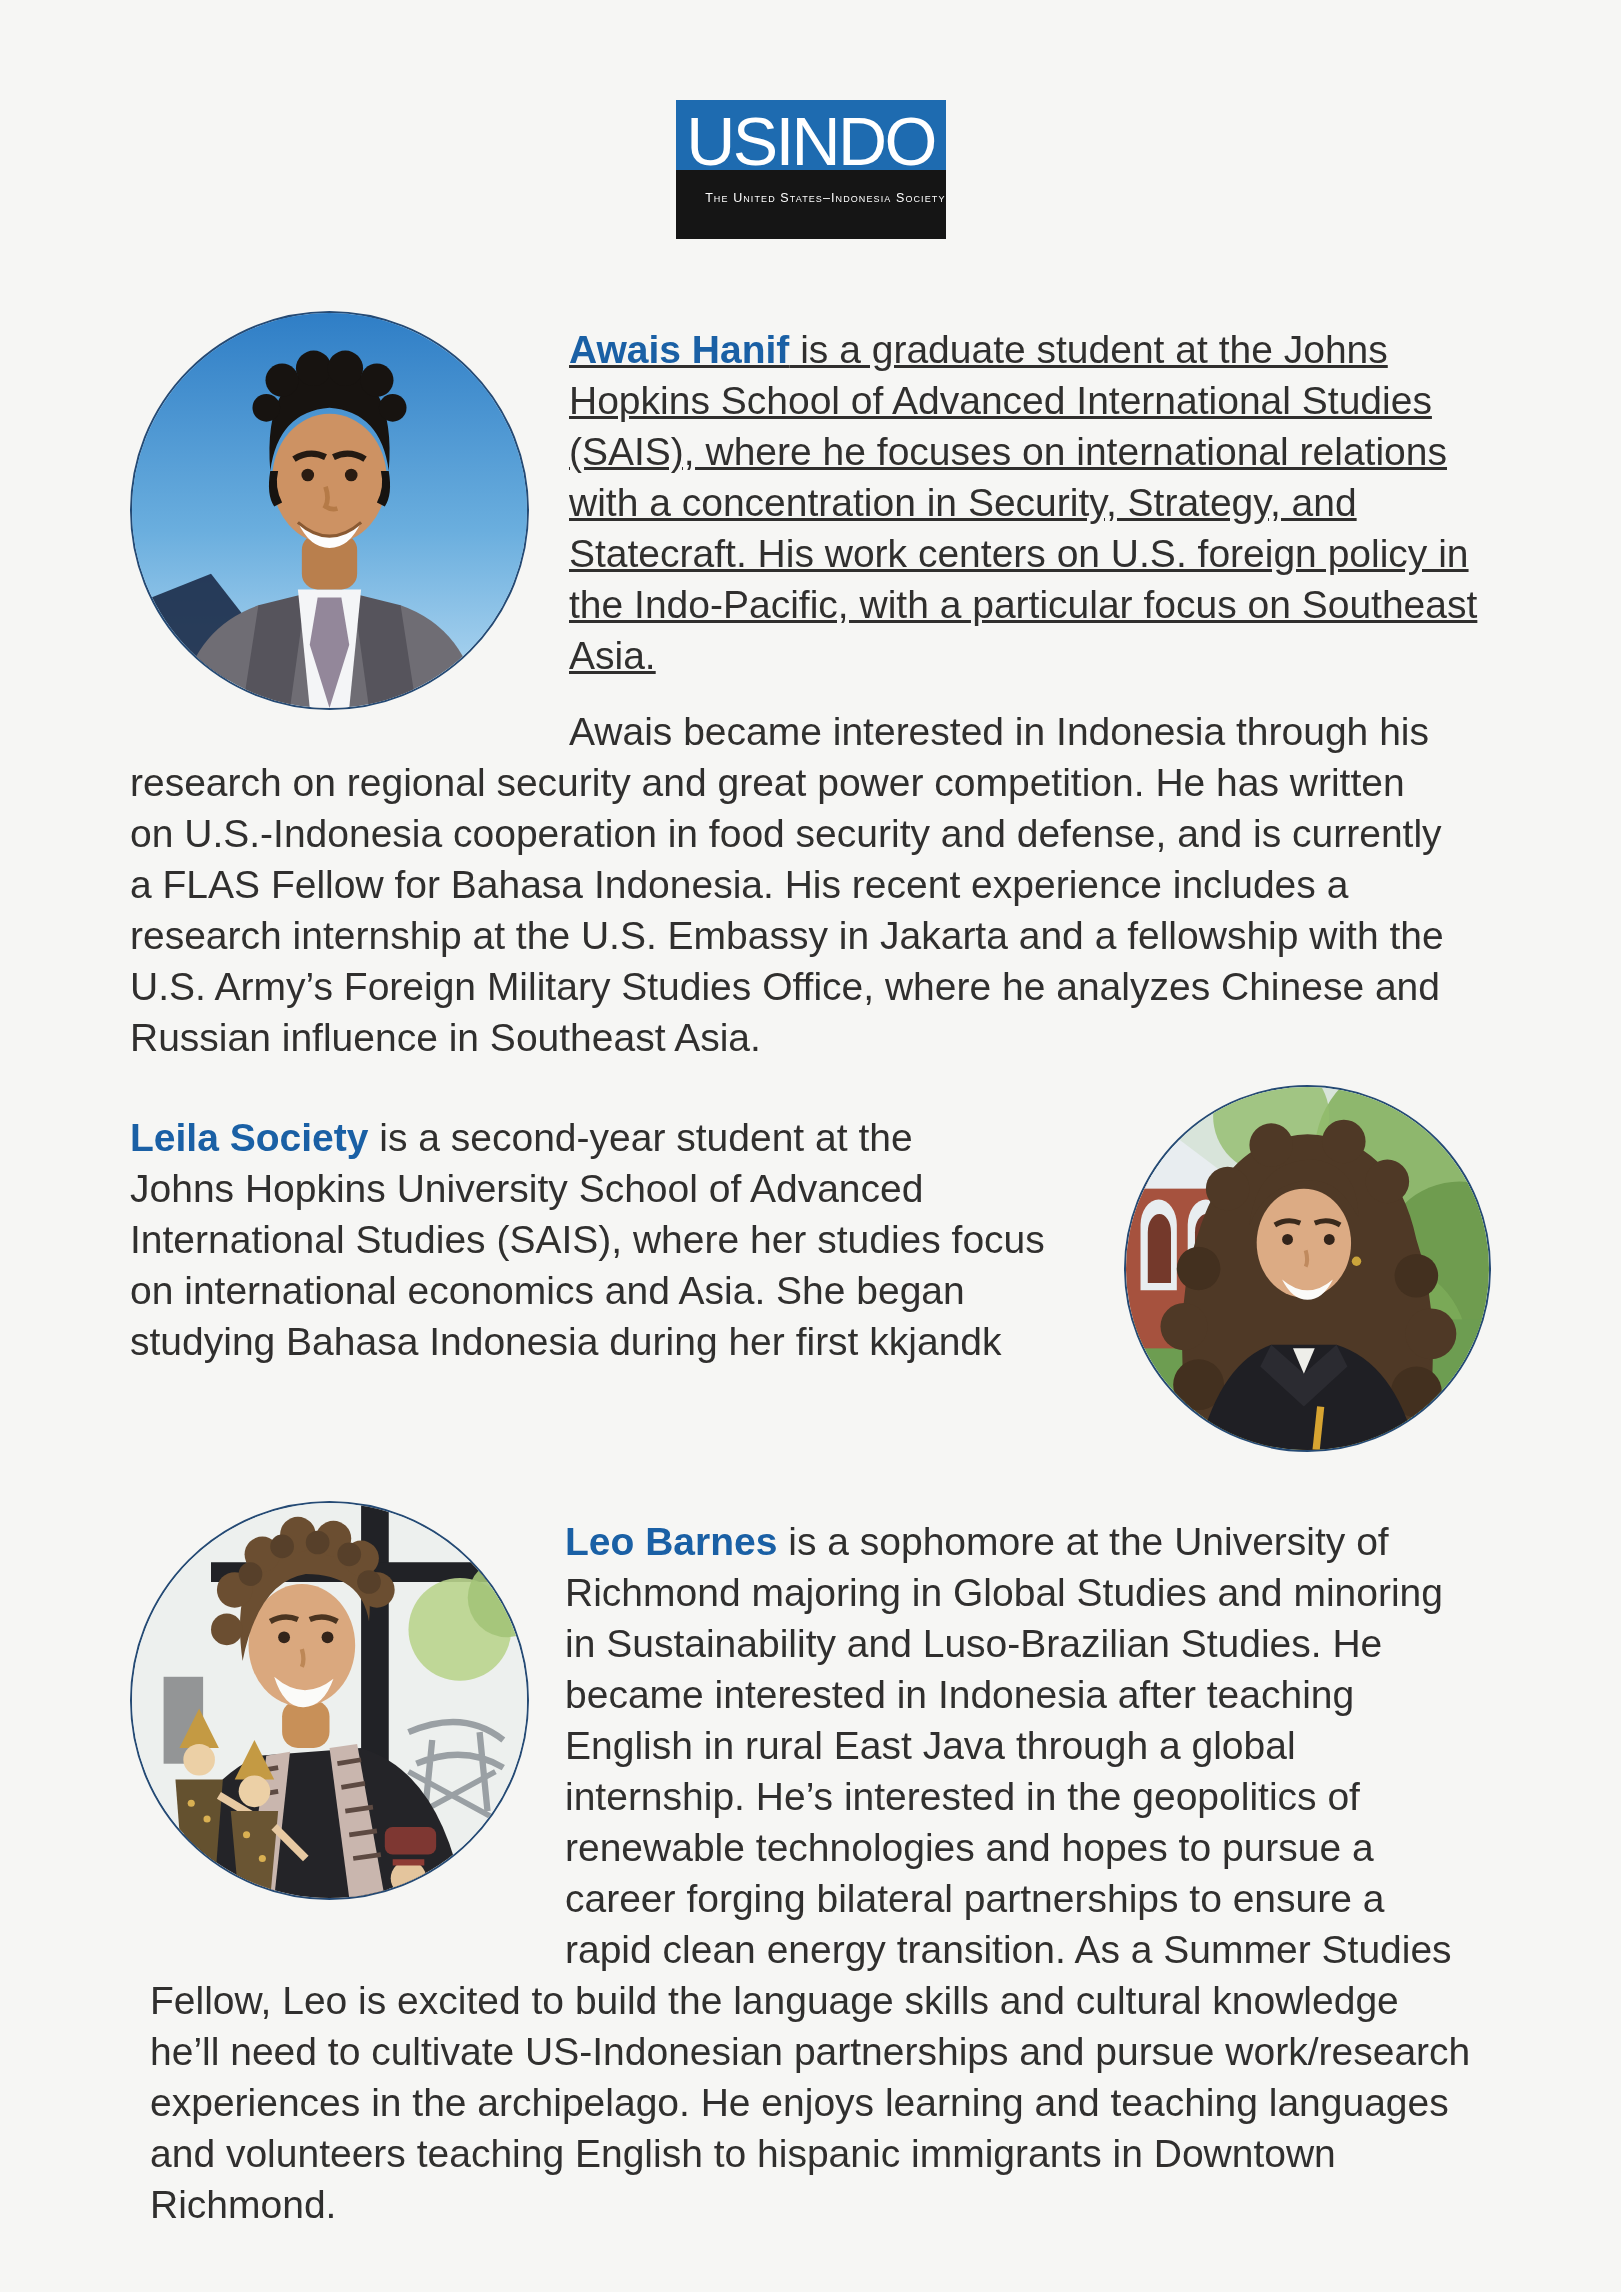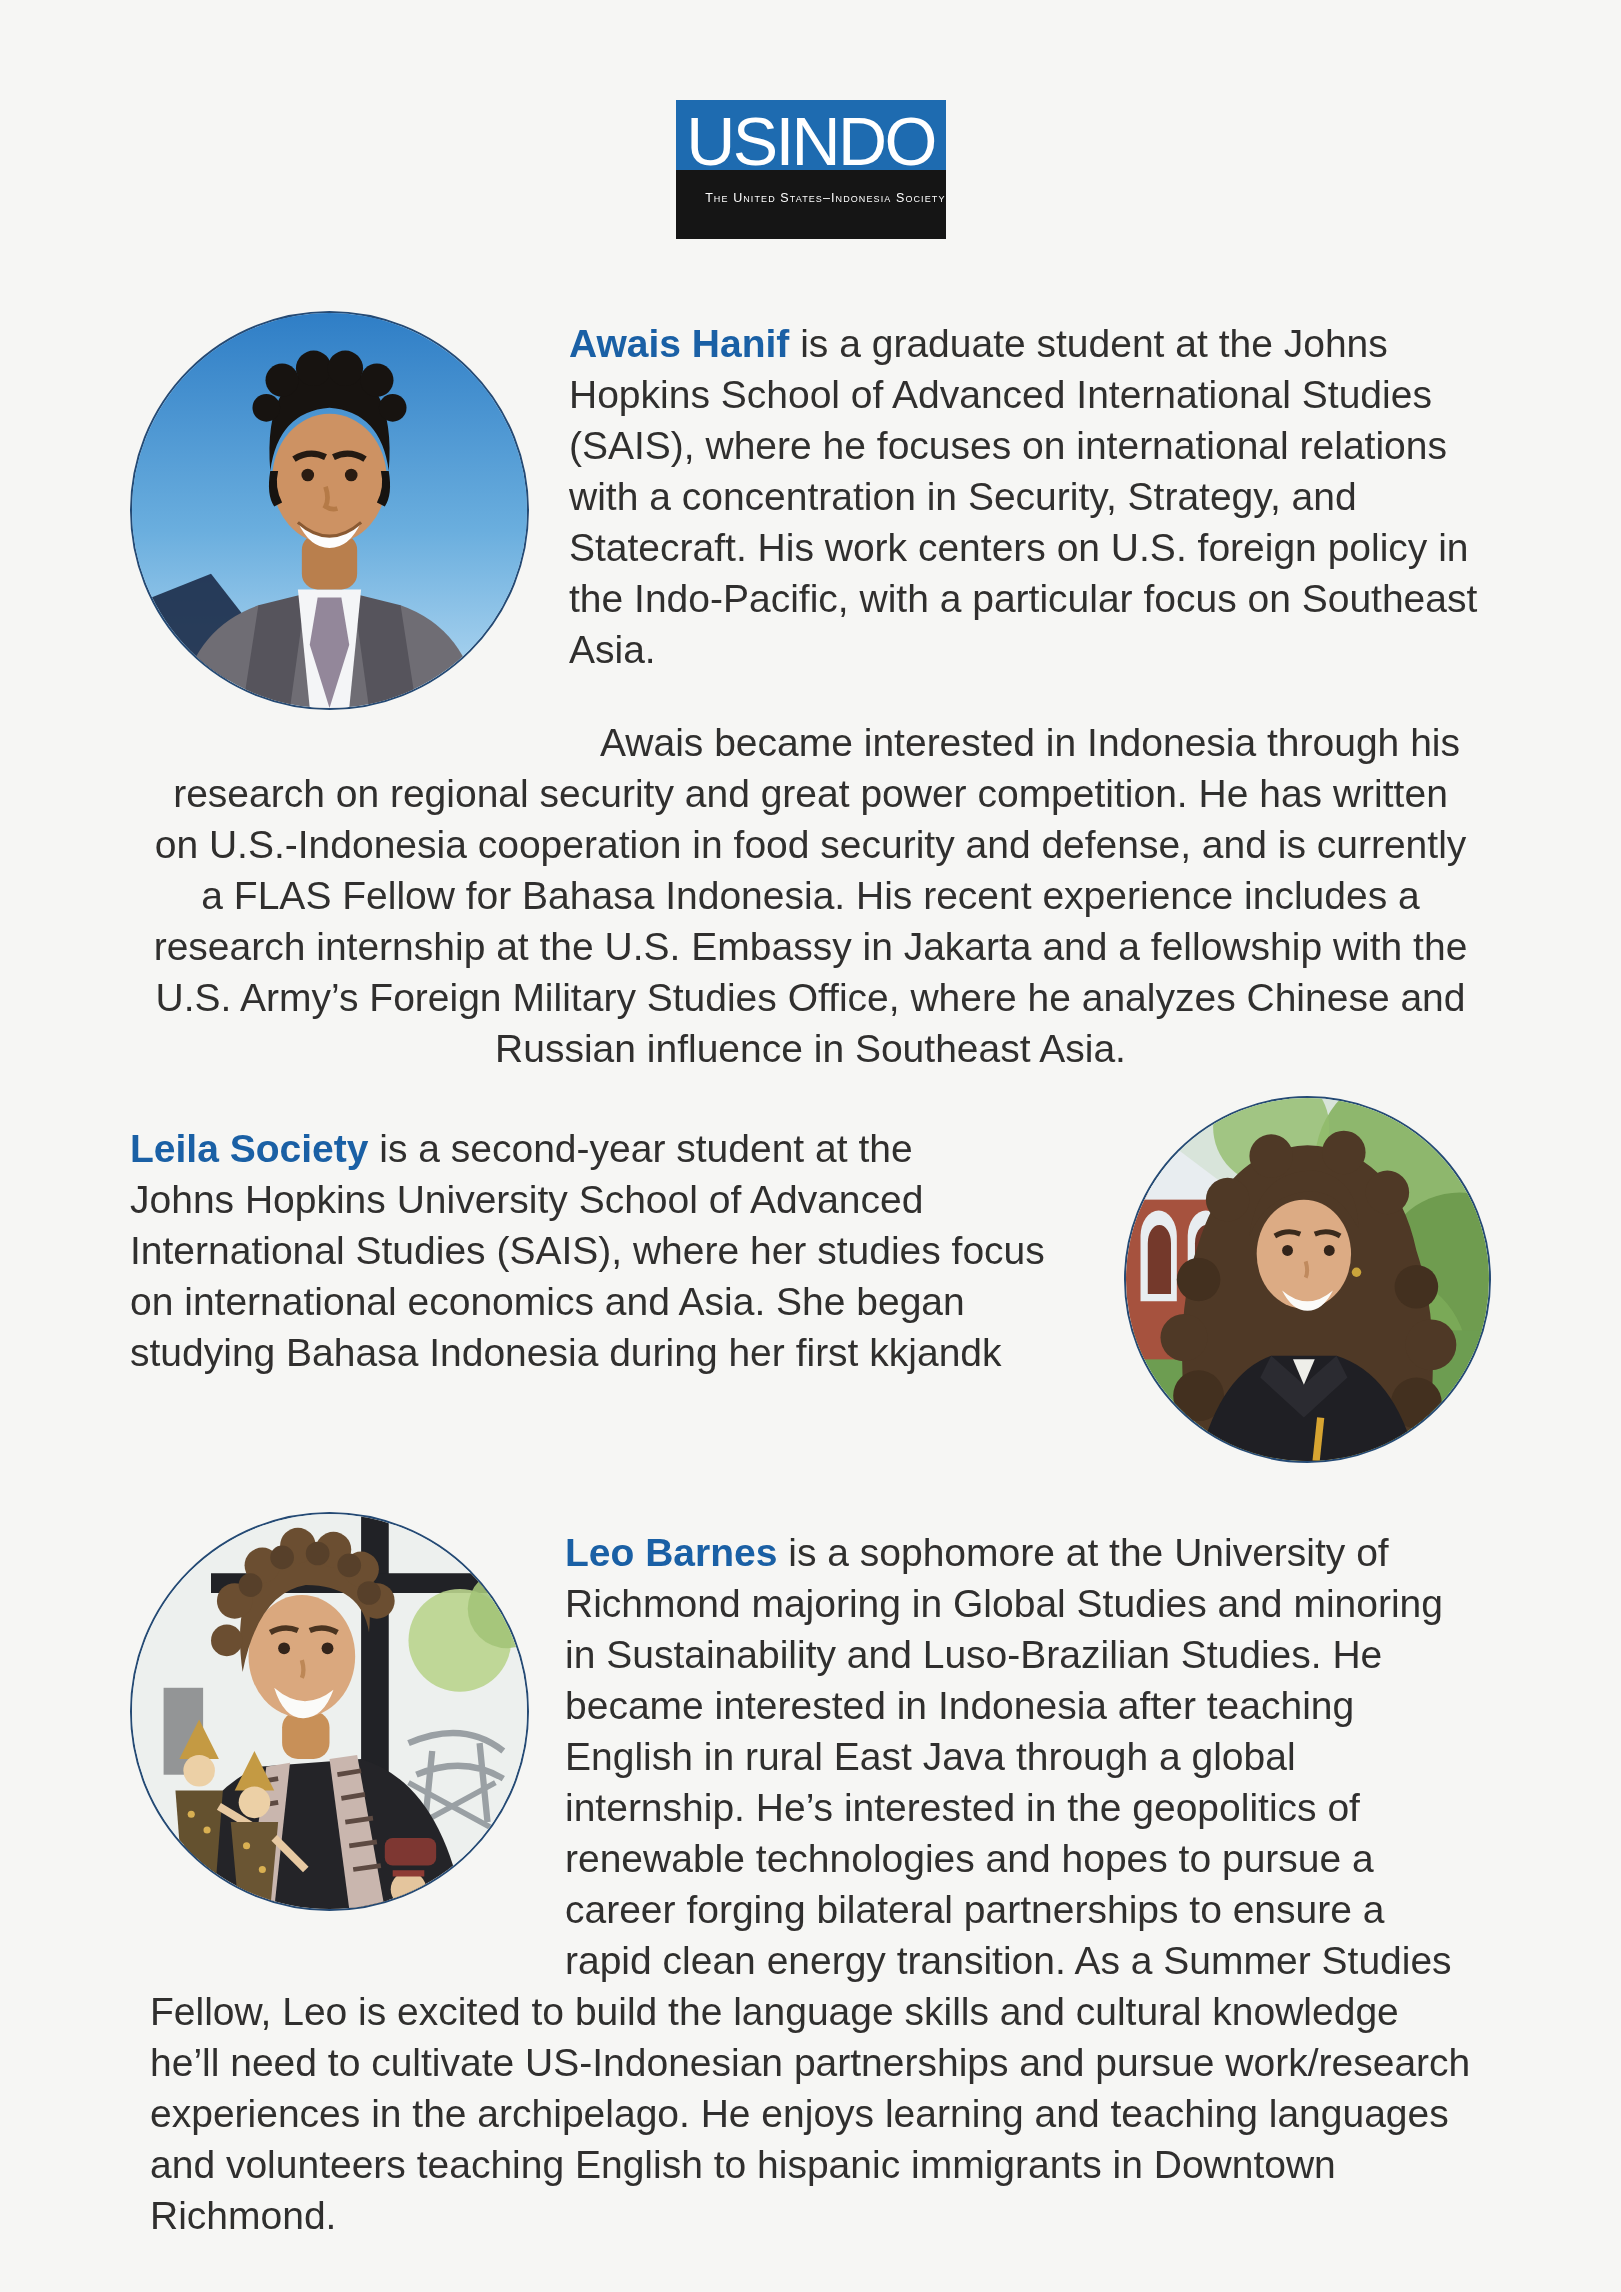--- a/index.html
+++ b/index.html
@@ -56,22 +56,22 @@
     border-radius:50%;
     border:2.7px solid #254a74;
     overflow:hidden;
     box-sizing:border-box;
     background:#cfe2f0;
   }
   .photo svg { display:block; width:100%; height:100%; }
 
   .row-awais { margin-top:72px; }
   .photo-awais { width:399px; height:399px; float:left; margin:0 40px 27px 0; }
-  .row-awais .p1 { margin-top:7px; }
-  .row-awais .p2 { margin-top:42px;text-align:center; }
+  .row-awais .p1 { margin-top:13px;text-decoration:underline; }
+  .row-awais .p2 { margin-top:25px; }
 
   .row-leila { margin-top:22.4px; }
   .photo-leila { width:367px; height:367px; float:right; margin:0 0 0 27px; }
   .row-leila p { margin-top:27px; }
 
   .row-leo { margin-top:49px; }
   .photo-leo { width:399px; height:399px; float:left; margin:0 36px 40px 0; }
   .row-leo p { margin-top:15px;margin-left:20px; }
 </style>
 </head>

